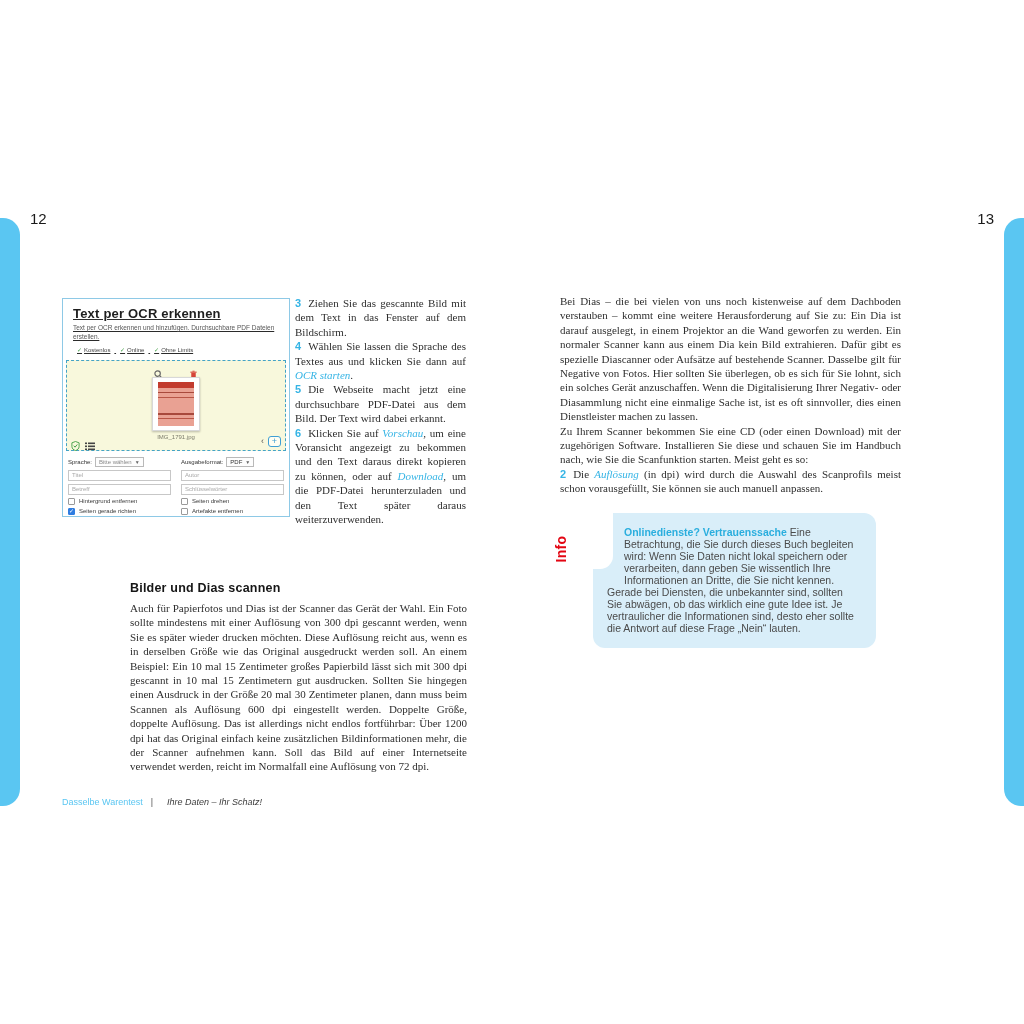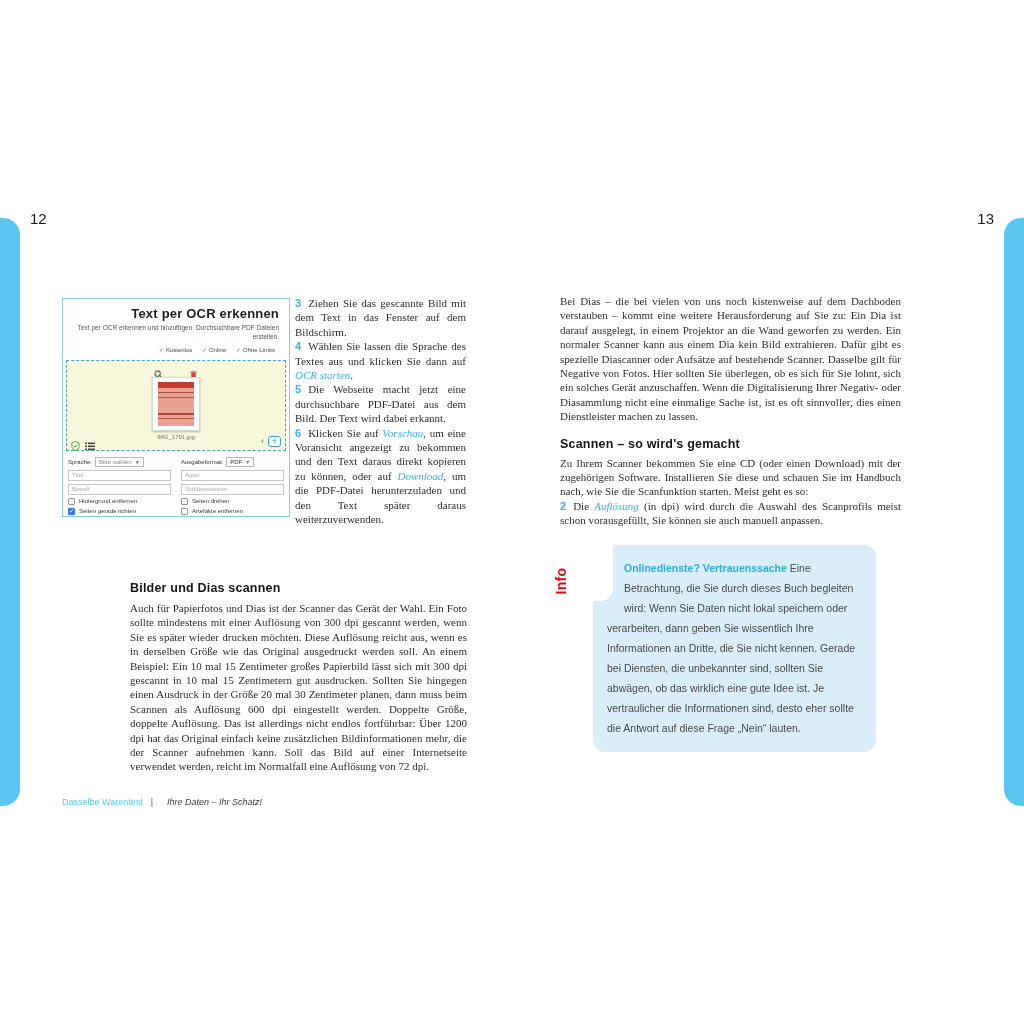--- a/index.html
+++ b/index.html
@@ -12,21 +12,21 @@
   .edge-bar { position:absolute; top:218px; height:588px; width:20px; background:#5ac6f2; }
   .edge-bar.left  { left:0;  border-radius:0 17px 17px 0; }
   .edge-bar.right { right:0; border-radius:17px 0 0 17px; }
   .page-num { position:absolute; top:210px; font-size:15px; color:#1a1a1a; }
   .page-num.left  { left:30px; }
   .page-num.right { right:30px; }
 
   
   .shot { position:absolute; left:62px; top:298px; width:228px; height:219px;
           border:1px solid #8ec9e6; background:#fff; }
-  .shot-head { text-align:right; padding:7px 10px 4px; }
+  .shot-head { text-align:left; padding:7px 10px 4px;text-decoration:underline; }
   .shot-title { font-weight:bold; font-size:13px; color:#1e1e1e; letter-spacing:.2px; }
   .shot-sub { font-size:6.5px; color:#555; margin-top:3px; line-height:1.35; }
   .shot-badges { font-size:6px; color:#444; margin-top:4px; }
   .shot-badges .bdg { margin:0 4px; }
   .shot-badges .chk { color:#3f9e43; margin-right:2px; font-size:6px; }
   .drop { position:relative; margin:3px 3px 0; height:91px; background:#f8f8dc;
           border:1px dashed #44a3c6; }
   .drop-icons { position:absolute; top:4px; left:0; right:0; display:flex; justify-content:center; gap:26px; }
   .mini-ico { width:9px; height:9px; display:inline-block; }
   .thumb { position:absolute; left:50%; top:16px; transform:translateX(-50%);
@@ -77,21 +77,21 @@
 
   .right-col { position:absolute; left:560px; top:294px; width:341px; }
   .right-col .sec-head { margin:13px 0 5px; }
 
   
   .info-wrap { position:relative; margin-top:17px; }
   .info-label { position:absolute; left:-12px; top:28px; transform:rotate(-90deg);
                 font-weight:bold; font-size:14px; color:#e30613; letter-spacing:.3px; }
   .info-box { position:relative; margin-left:33px; margin-right:25px; background:#d9eef9;
               border-radius:12px; padding:13px 16px 14px 14px; font-size:10.5px;
-              line-height:20px; color:#4a4a4a; text-align:left; }
+              line-height:12px; color:#4a4a4a; text-align:left; }
   .info-notch { position:absolute; left:0; top:0; width:20px; height:56px; background:#fff;
                 border-radius:0 0 13px 0; }
   .info-spacer { float:left; width:17px; height:50px; }
   .info-head { color:#2aaede; font-weight:bold; }
 </style>
 </head>
 <body>
 
 <div class="canvas">
 
@@ -209,21 +209,20 @@
     <div class="sec-head">Bilder und Dias scannen</div>
     <p class="serif">Auch für Papierfotos und Dias ist der Scanner das Gerät der Wahl. Ein Foto sollte mindestens mit einer Auflösung von 300 dpi gescannt werden, wenn Sie es später wieder drucken möchten. Diese Auflösung reicht aus, wenn es in derselben Größe wie das Original ausgedruckt werden soll. An einem Beispiel: Ein 10 mal 15 Zentimeter großes Papierbild lässt sich mit 300 dpi gescannt in 10 mal 15 Zentimetern gut ausdrucken. Sollten Sie hingegen einen Ausdruck in der Größe 20 mal 30 Zentimeter planen, dann muss beim Scannen als Auflösung 600 dpi eingestellt werden. Doppelte Größe, doppelte Auflösung. Das ist allerdings nicht endlos fortführbar: Über 1200 dpi hat das Original einfach keine zusätzlichen Bildinformationen mehr, die der Scanner aufnehmen kann. Soll das Bild auf einer Internetseite verwendet werden, reicht im Normalfall eine Auflösung von 72 dpi.</p>
   </div>
 
   <div class="page-footer">
     <span class="brand">Dasselbe Warentest</span><span class="sep">|</span><span class="booktitle">Ihre Daten – Ihr Schatz!</span>
   </div>
 
   <div class="right-col">
     <p class="serif">Bei Dias – die bei vielen von uns noch kistenweise auf dem Dachboden verstauben – kommt eine weitere Herausforderung auf Sie zu: Ein Dia ist darauf ausgelegt, in einem Projektor an die Wand geworfen zu werden. Ein normaler Scanner kann aus einem Dia kein Bild extrahieren. Dafür gibt es spezielle Diascanner oder Aufsätze auf bestehende Scanner. Dasselbe gilt für Negative von Fotos. Hier sollten Sie überlegen, ob es sich für Sie lohnt, sich ein solches Gerät anzuschaffen. Wenn die Digitalisierung Ihrer Negativ- oder Diasammlung nicht eine einmalige Sache ist, ist es oft sinnvoller, dies einen Dienstleister machen zu lassen.</p>
-    <div class="sec-head">Scannen – so wird's gemacht</div>
     <p class="serif">Zu Ihrem Scanner bekommen Sie eine CD (oder einen Download) mit der zugehörigen Software. Installieren Sie diese und schauen Sie im Handbuch nach, wie Sie die Scanfunktion starten. Meist geht es so:</p>
     <div class="serif">
       <p class="step"><span class="step-num">2</span><span>Die </span><i class="lnk">Auflösung</i><span> (in dpi) wird durch die Auswahl des Scanprofils meist schon vorausgefüllt, Sie können sie auch manuell anpassen.</span></p>
     </div>
 
     <div class="info-wrap">
       <span class="info-label">Info</span>
       <div class="info-box">
         <div class="info-notch"></div>
         <div class="info-spacer"></div>

